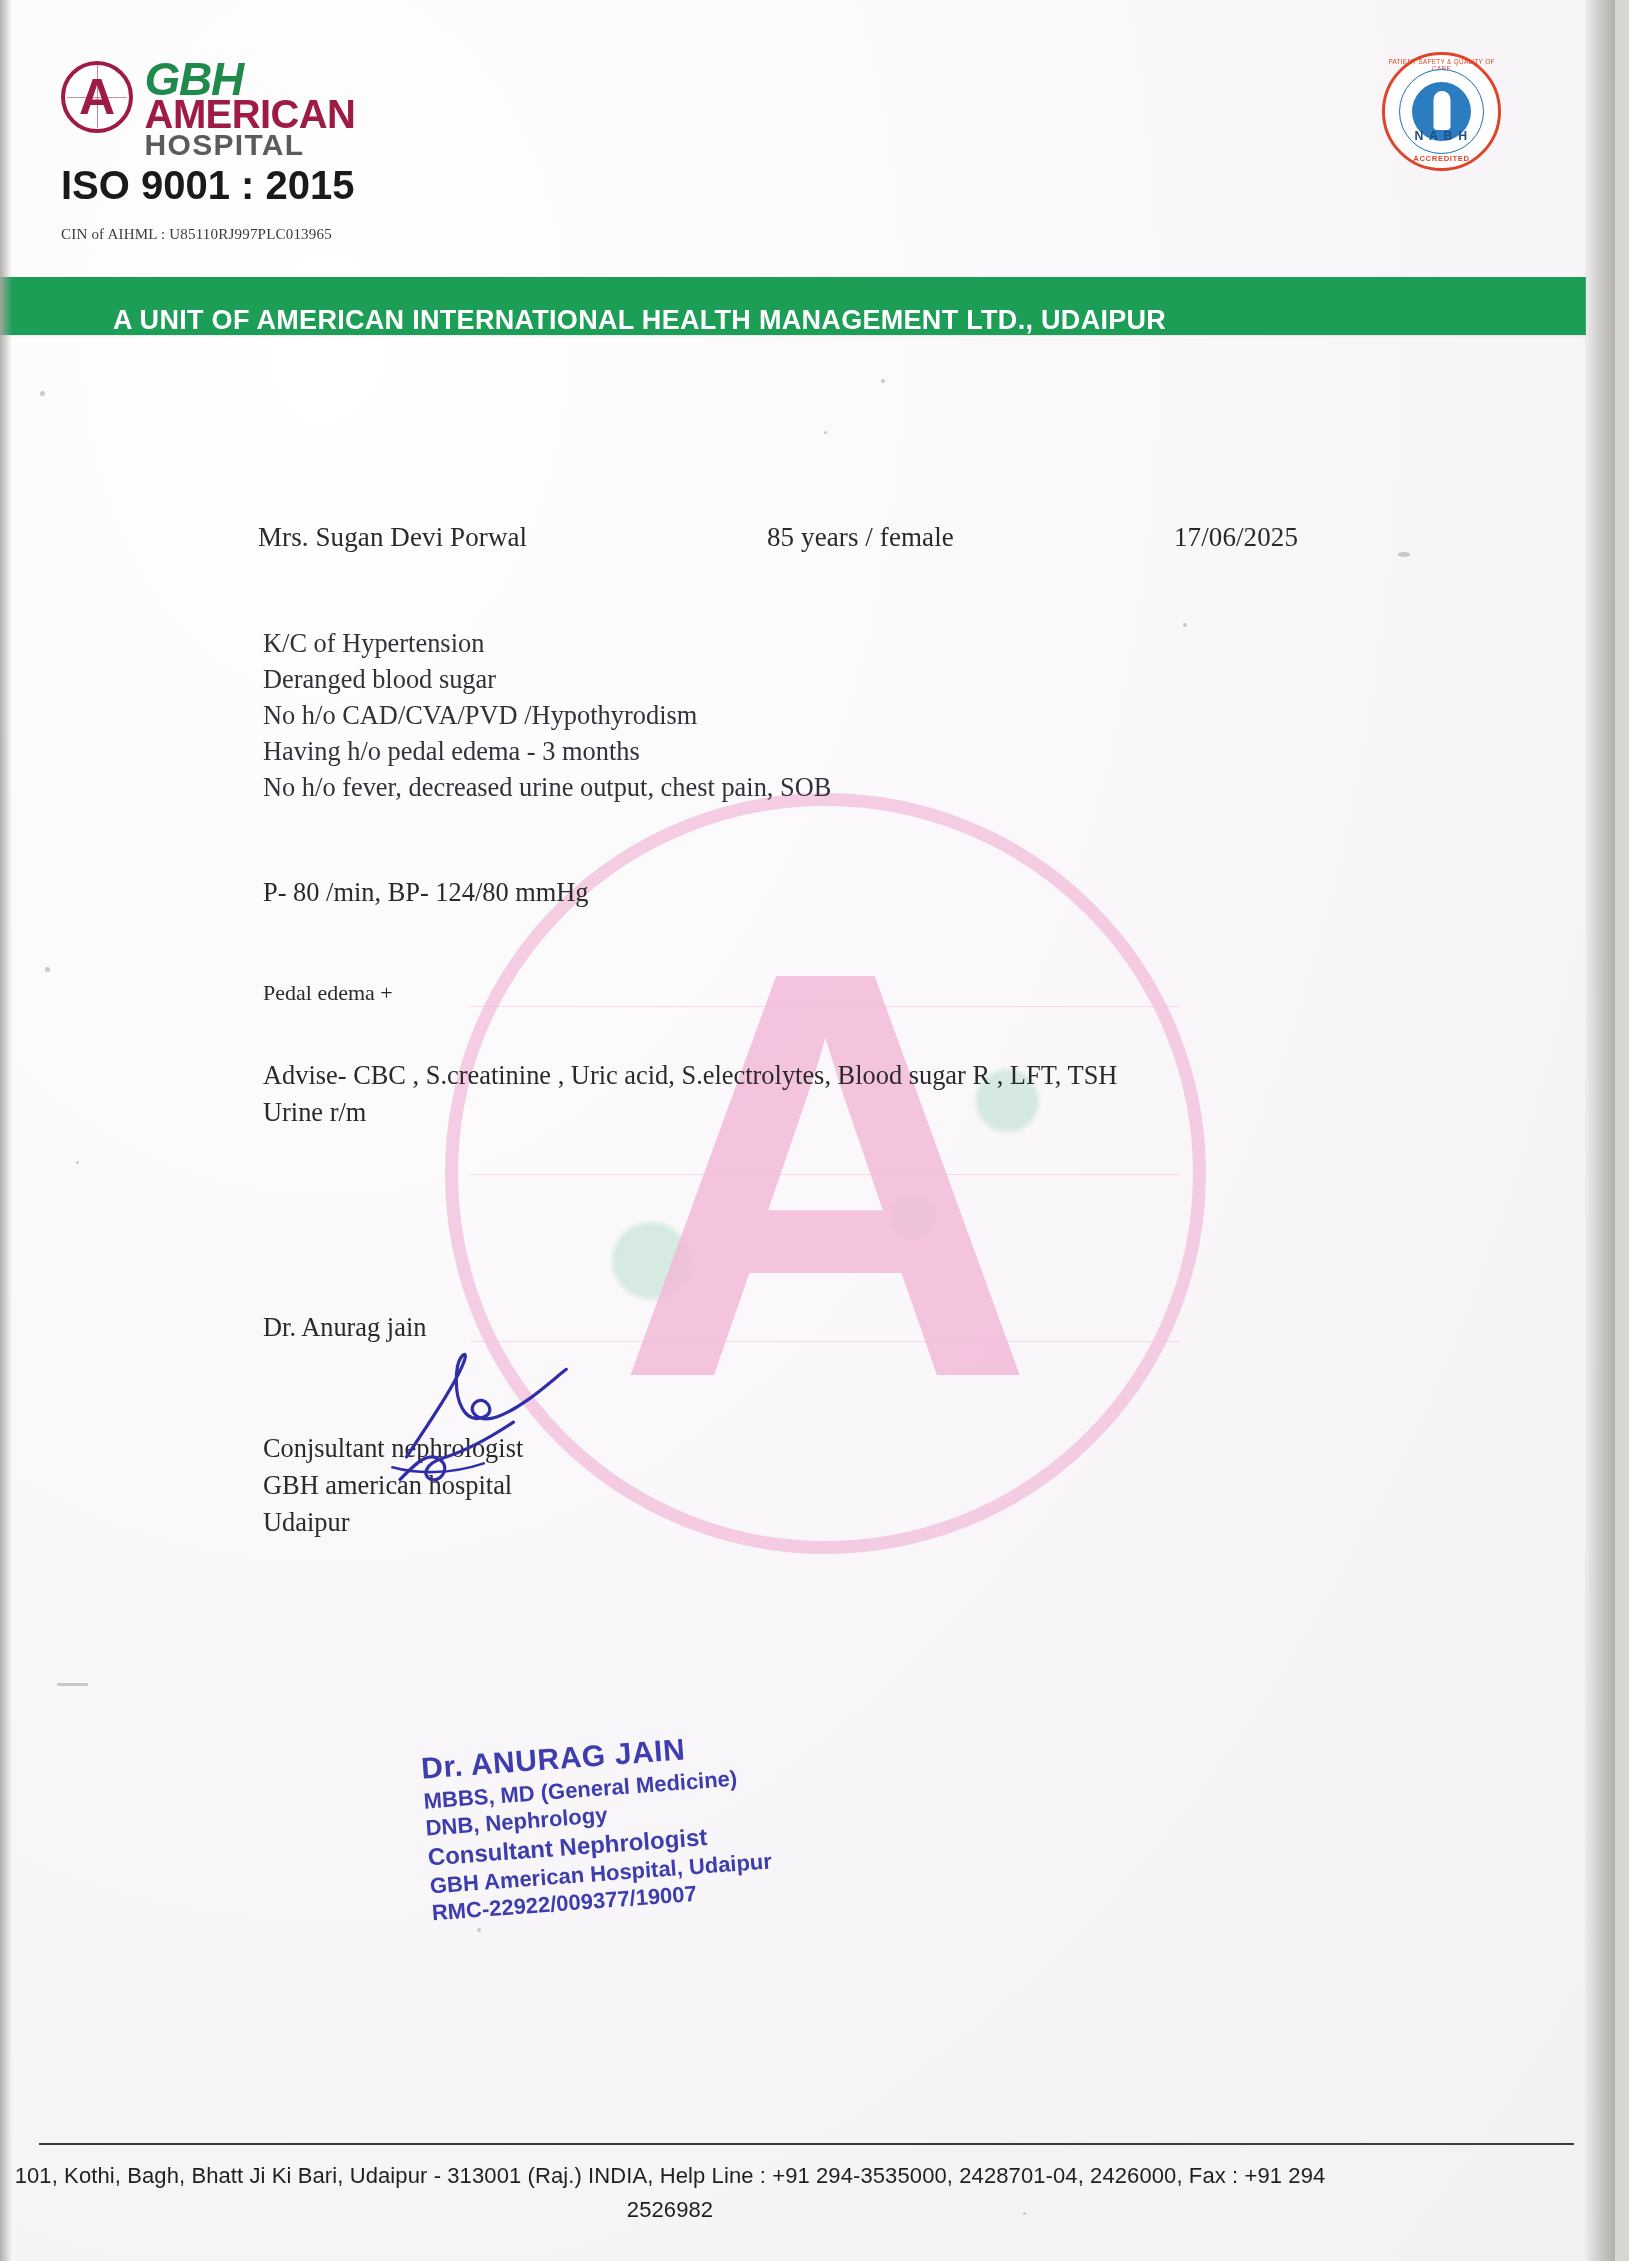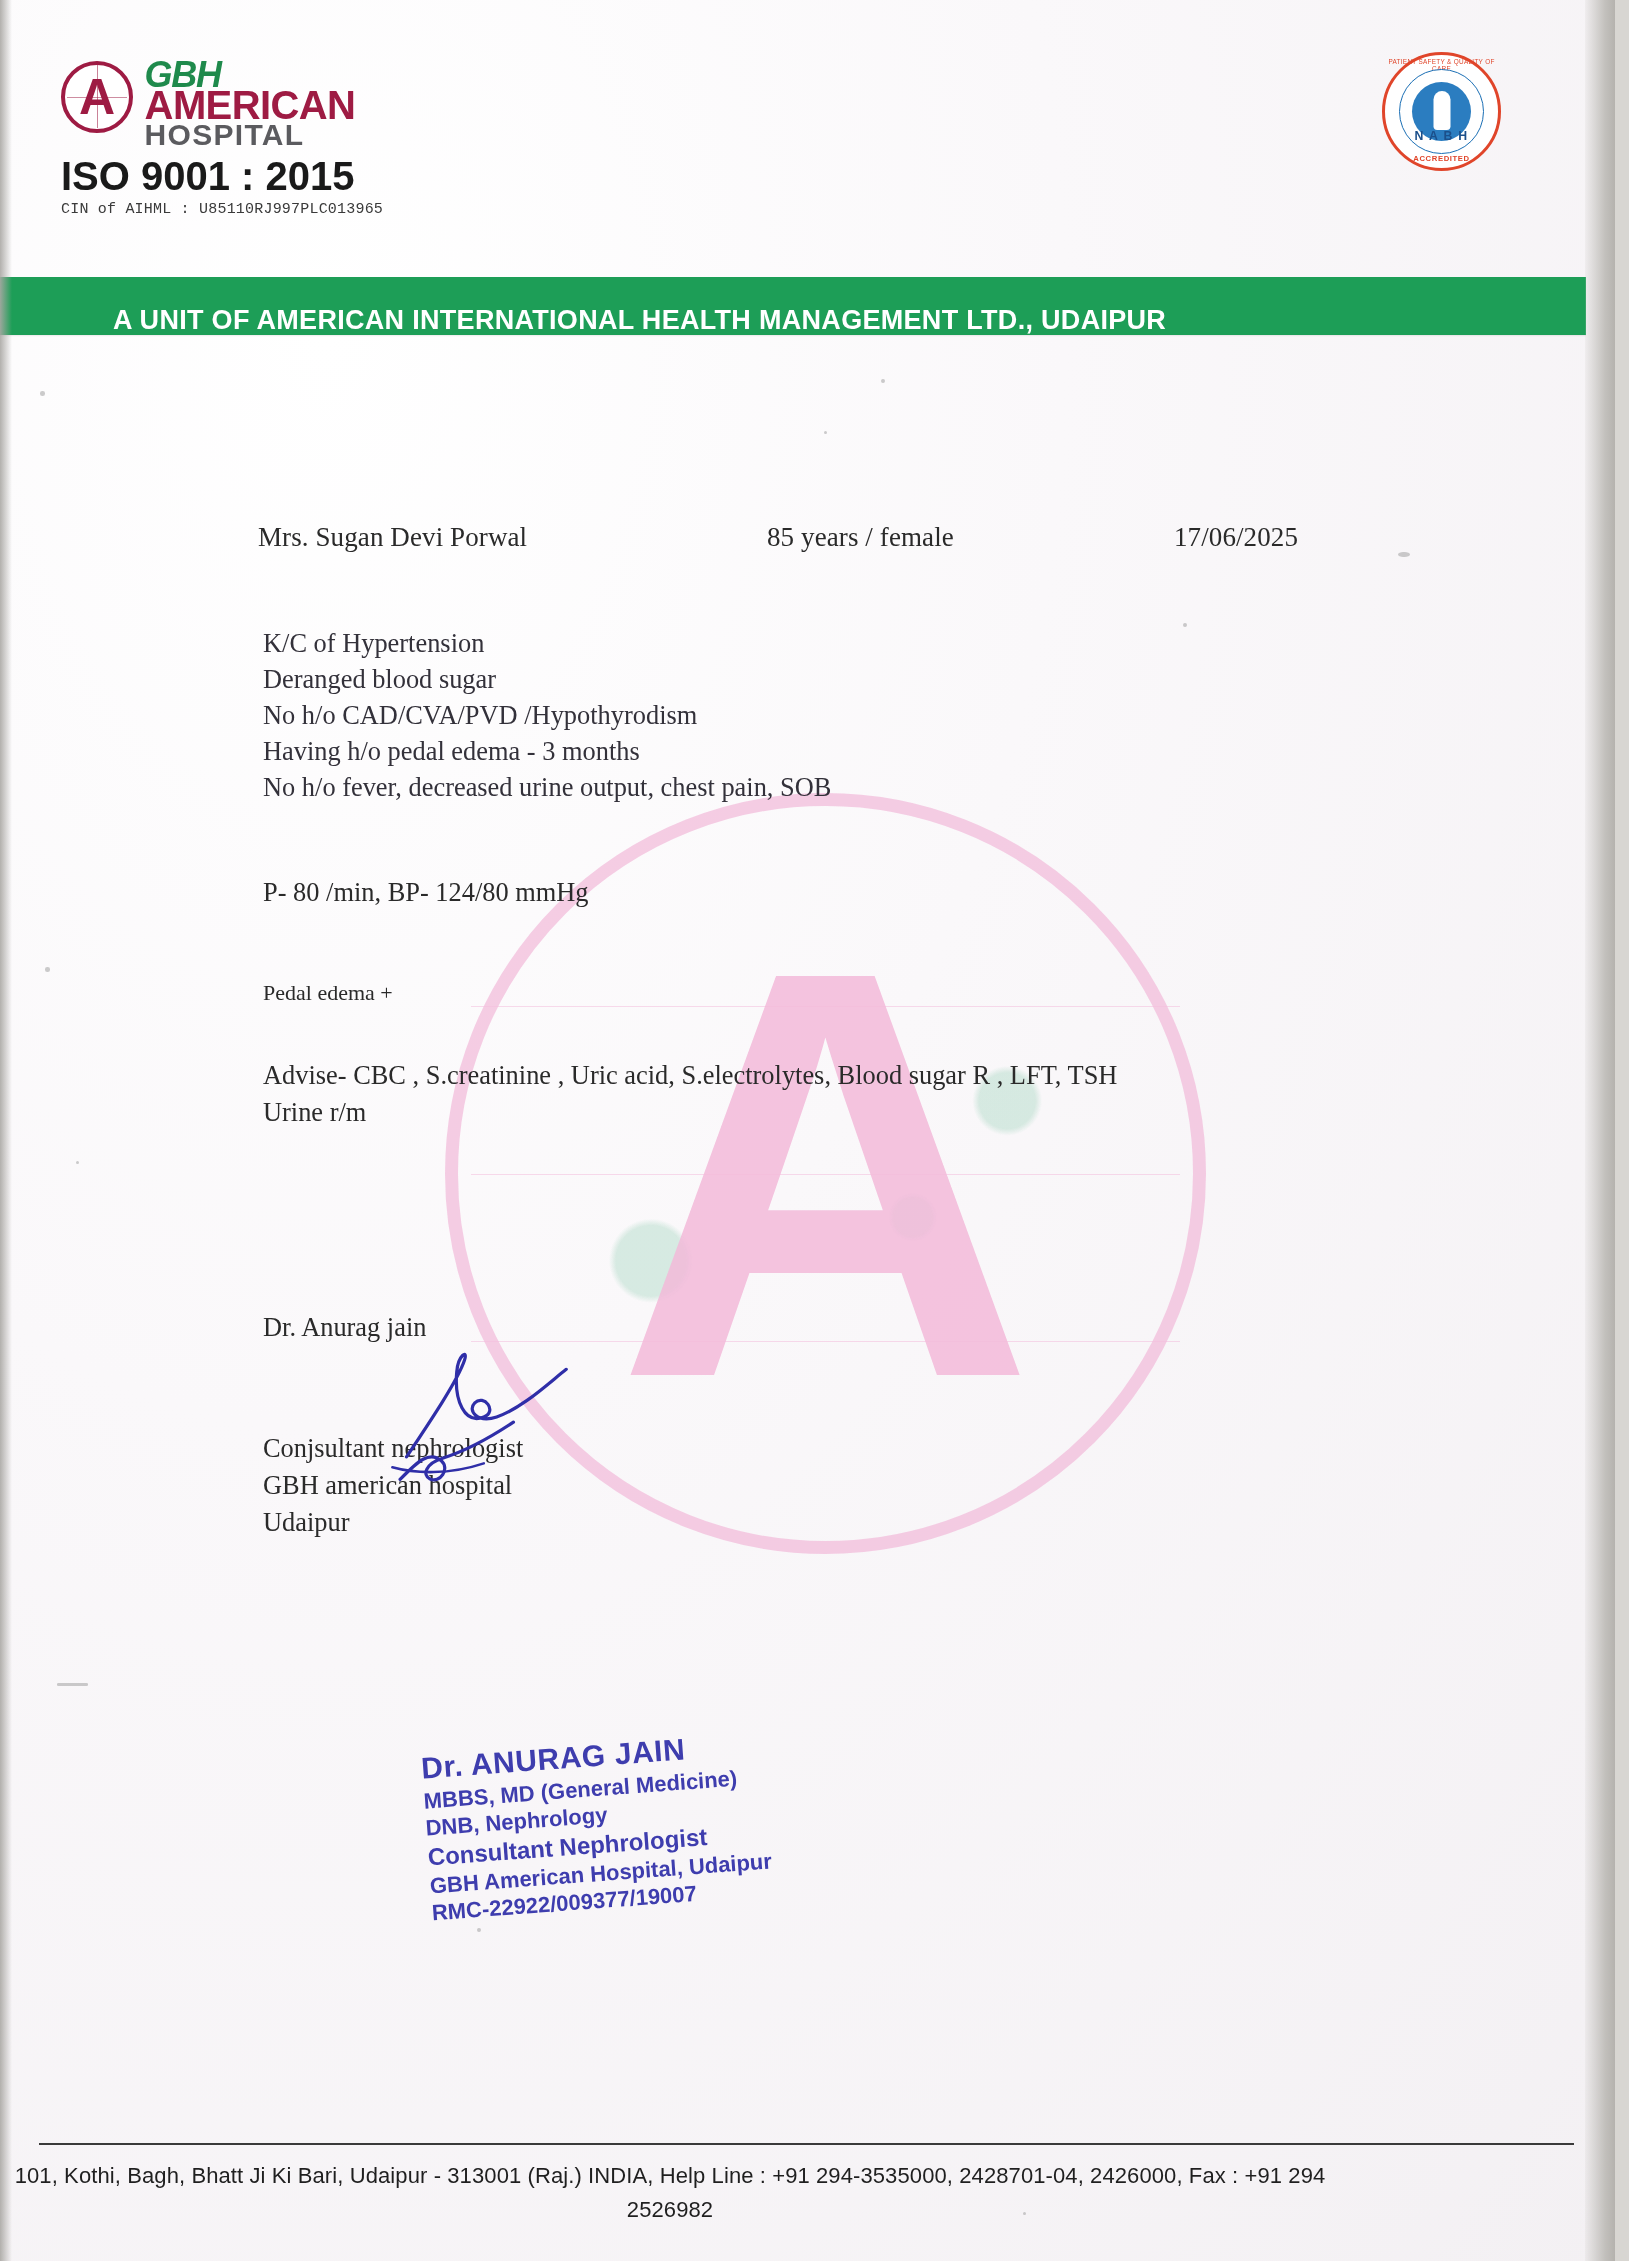--- a/index.html
+++ b/index.html
@@ -106,21 +106,21 @@
     line-height: 1;
   }
   .logo-text {
     margin-left: 11.6px;
     line-height: 0.92;
   }
   .logo-gbh {
     font-family: "Liberation Sans", sans-serif;
     font-weight: bold;
     font-style: italic;
-    font-size: 36px;
+    font-size: 46px;
     letter-spacing: -1.3px;
     color: #1f8a4c;
   }
   .logo-american {
     font-family: "Liberation Sans", sans-serif;
     font-weight: bold;
     font-size: 40px;
     letter-spacing: -0.6px;
     color: #9e1b43;
     margin-top: -3.9px;
@@ -135,25 +135,25 @@
   }
   .iso-line {
     font-family: "Liberation Sans", sans-serif;
     font-weight: bold;
     font-size: 40px;
     color: #1a1a1a;
     letter-spacing: 0px;
     margin-top: 5.2px;
   }
   .cin-line {
-    font-family: Liberation Mono, monospace;
+    font-family: Liberation Serif, serif;
     font-size: 15px;
     color: #3a3a3a;
     letter-spacing: 0.2px;
-    margin-top: 2px;
+    margin-top: 18px;
   }
 
   
   .nabh {
     position: absolute;
     top: 52px;
     right: 129px;
     width: 119px;
     height: 119px;
   }

